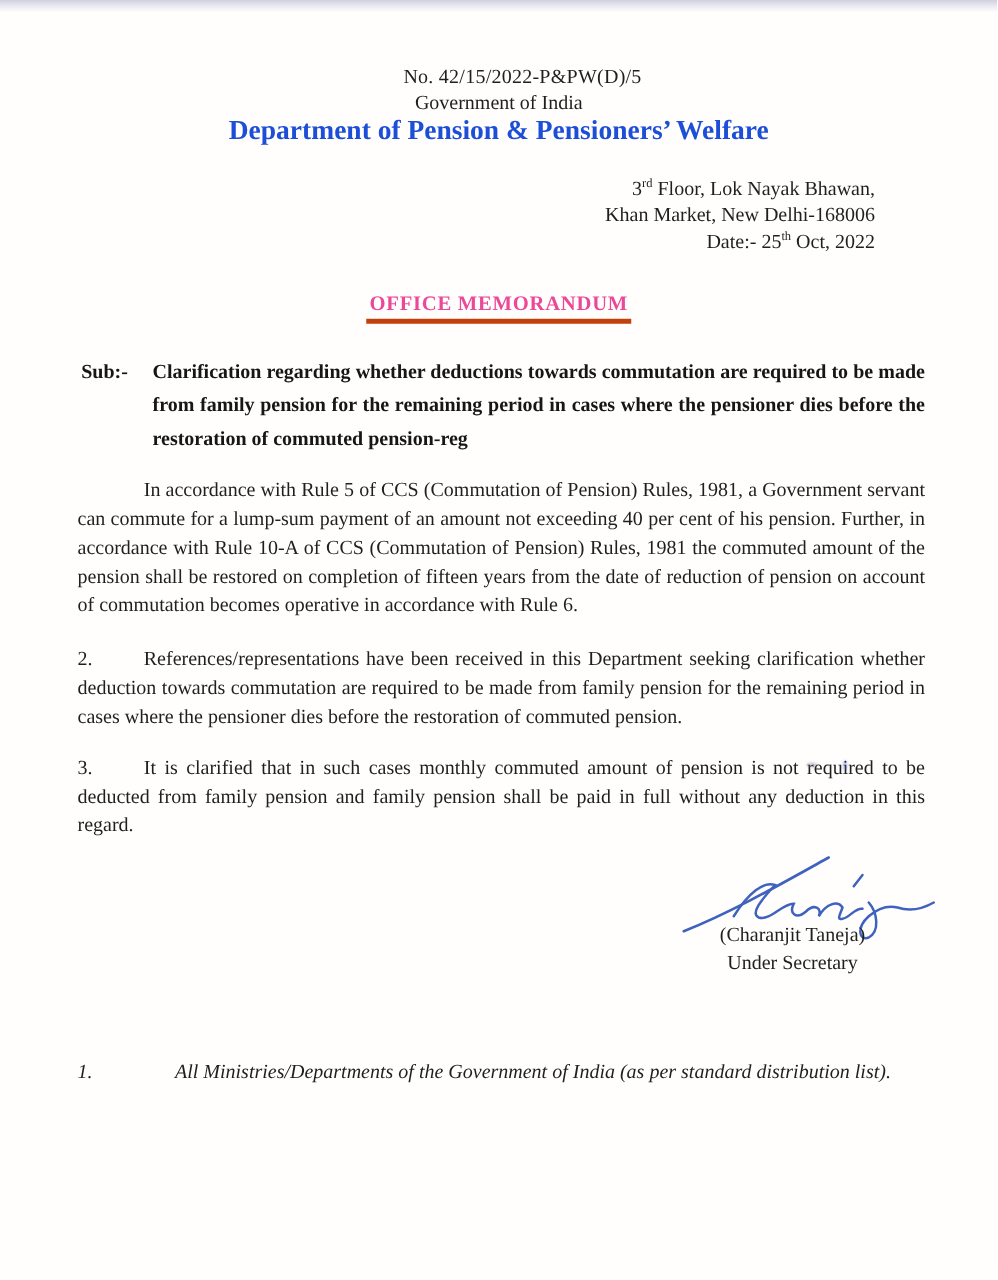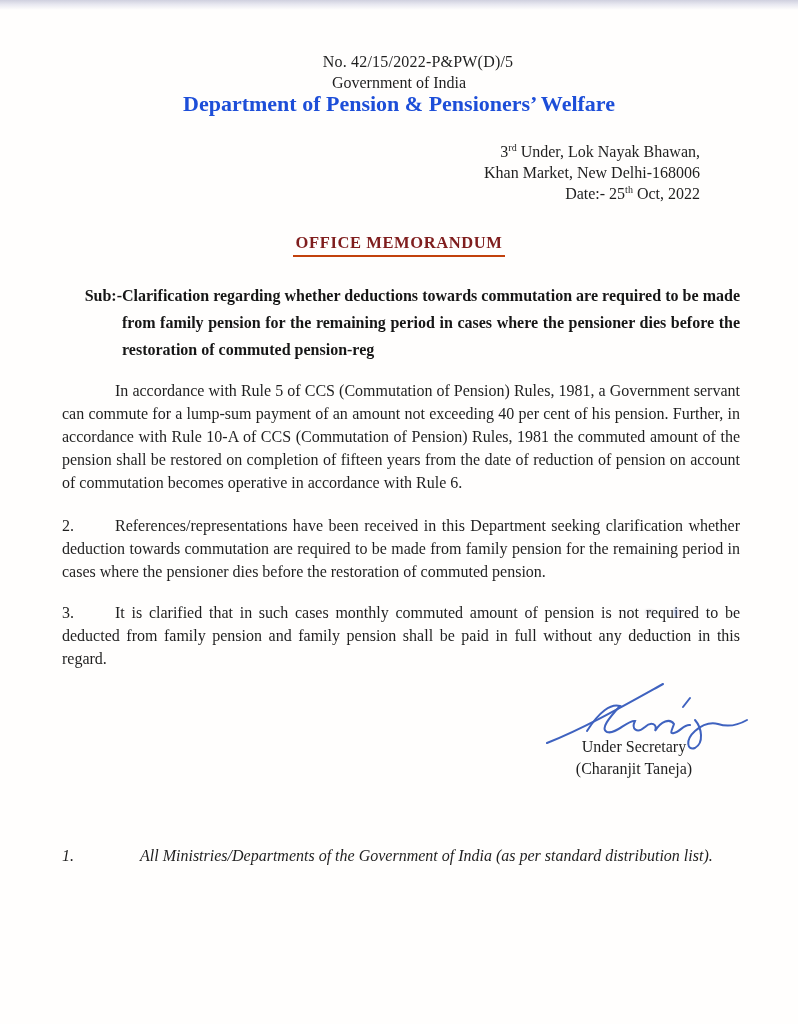--- a/index.html
+++ b/index.html
@@ -48,34 +48,33 @@
   }
   .title-wrap {
     margin-top: 27px;
     text-align: center;
   }
   .om-title {
     display: inline-block;
     font-weight: bold;
     font-size: 16.5px;
     letter-spacing: 0.6px;
-    color: #7f1d1d;
-    border-bottom: 2px solid #c2410c;
+    color: #ec4899;
+    border-bottom: 4px solid #c2410c;
     padding: 0 3px 1px 3px;
   }
   .subject {
     display: flex;
     margin: 25px 58px 0 65px;
     font-weight: bold;
     line-height: 27px;
     color: #161616;
   }
   .subject .sub-label {
     flex: 0 0 57px;
-    text-align: right;
   }
   .subject .sub-text {
     flex: 1;
     text-align: justify;
   }
   .para {
     margin: 18px 58px 0 62px;
     text-align: justify;
   }
   .para.first { margin-top: 16px; }
@@ -126,21 +125,21 @@
 <div class="page">
   <div class="scan-band"></div>
 
   <div class="letterhead">
     <div class="ref">No. 42/15/2022-P&amp;PW(D)/5</div>
     <div>Government of India</div>
     <div class="dept">Department of Pension &amp; Pensioners’ Welfare</div>
   </div>
 
   <div class="address-block">
-    <div><span>3</span><sup>rd</sup><span> Under, Lok Nayak Bhawan,</span></div>
+    <div><span>3</span><sup>rd</sup><span> Floor, Lok Nayak Bhawan,</span></div>
     <div>Khan Market, New Delhi-168006</div>
     <div><span>Date:- 25</span><sup>th</sup><span> Oct, 2022</span></div>
   </div>
 
   <div class="title-wrap">
     <span class="om-title">OFFICE MEMORANDUM</span>
   </div>
 
   <div class="subject">
     <span class="sub-label">Sub:-</span>
@@ -154,22 +153,22 @@
   <div class="para"><span class="pnum">3.</span><span>It is clarified that in such cases monthly commuted amount of pension is not required to be deducted from family pension and family pension shall be paid in full without any deduction in this regard.</span></div>
 
   <div class="sig-area">
     <svg class="signature-svg" viewBox="0 0 207 74" fill="none" xmlns="http://www.w3.org/2000/svg">
       <path d="M4 63 C 42 48 84 24 120 4" stroke="#3f62bf" stroke-width="2.1" stroke-linecap="round"></path>
       <path d="M44 51 C 56 32 68 23 77 26 C 66 38 57 49 64 52 C 73 55 84 40 92 41 C 88 49 94 54 102 47 C 108 41 115 44 112 51 C 118 41 127 38 131 44 C 129 50 126 54 131 53 C 137 52 141 44 147 45" stroke="#3f62bf" stroke-width="2" stroke-linecap="round"></path>
       <path d="M140 27 L 147 18" stroke="#3f62bf" stroke-width="2" stroke-linecap="round"></path>
       <path d="M152 40 C 159 48 161 63 152 68 C 144 71 142 60 152 51 C 159 45 167 42 175 44 C 187 48 197 44 204 40" stroke="#3f62bf" stroke-width="2" stroke-linecap="round"></path>
     </svg>
     <div class="sig-text">
+      <div>(Charanjit Taneja)</div>
       <div>Under Secretary</div>
-      <div>(Charanjit Taneja)</div>
     </div>
   </div>
 
   <div class="smudge a"></div>
   <div class="smudge b"></div>
 
   <div class="dist-list">
     <div class="dist-row"><span class="dnum">1.</span><span>All Ministries/Departments of the Government of India (as per standard distribution list).</span></div>
   </div>
 </div>

